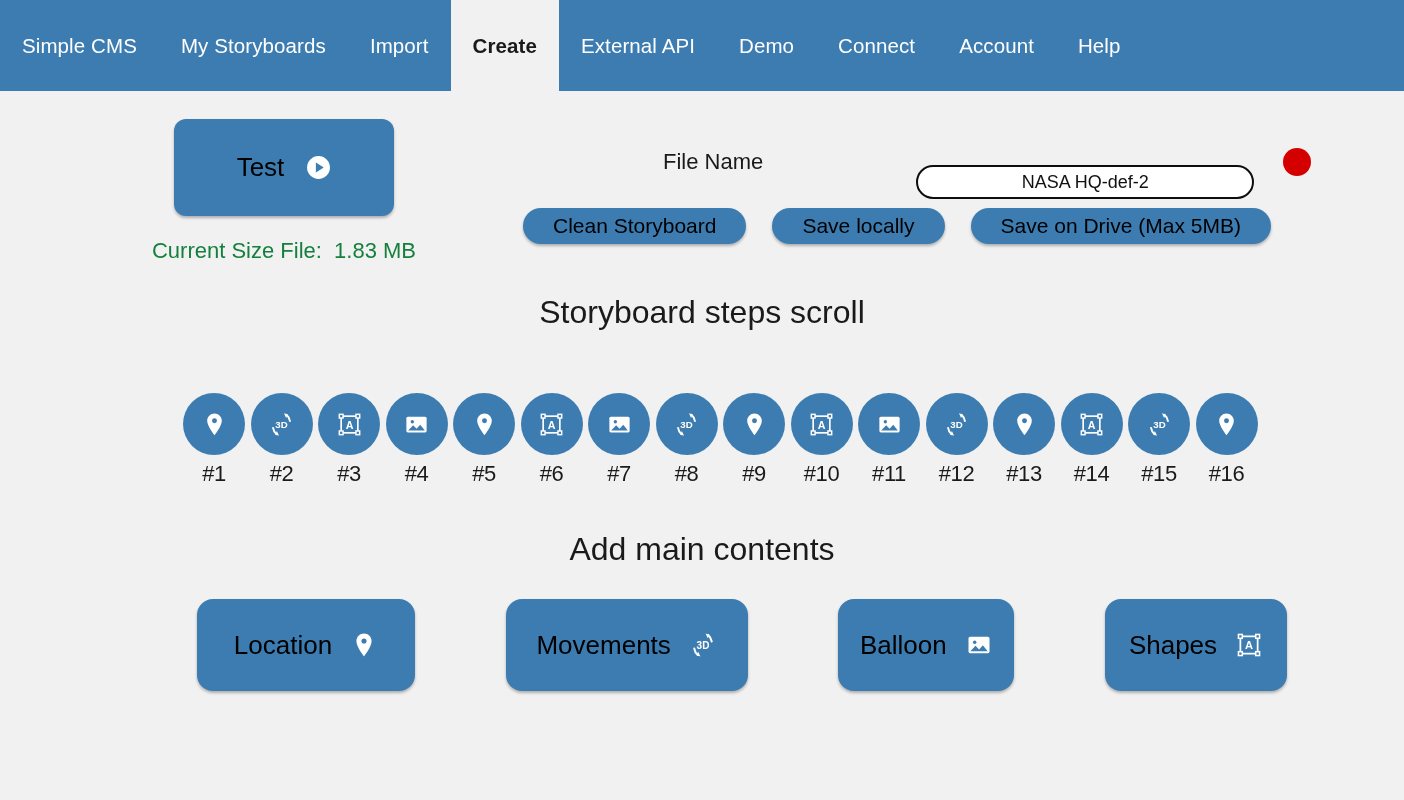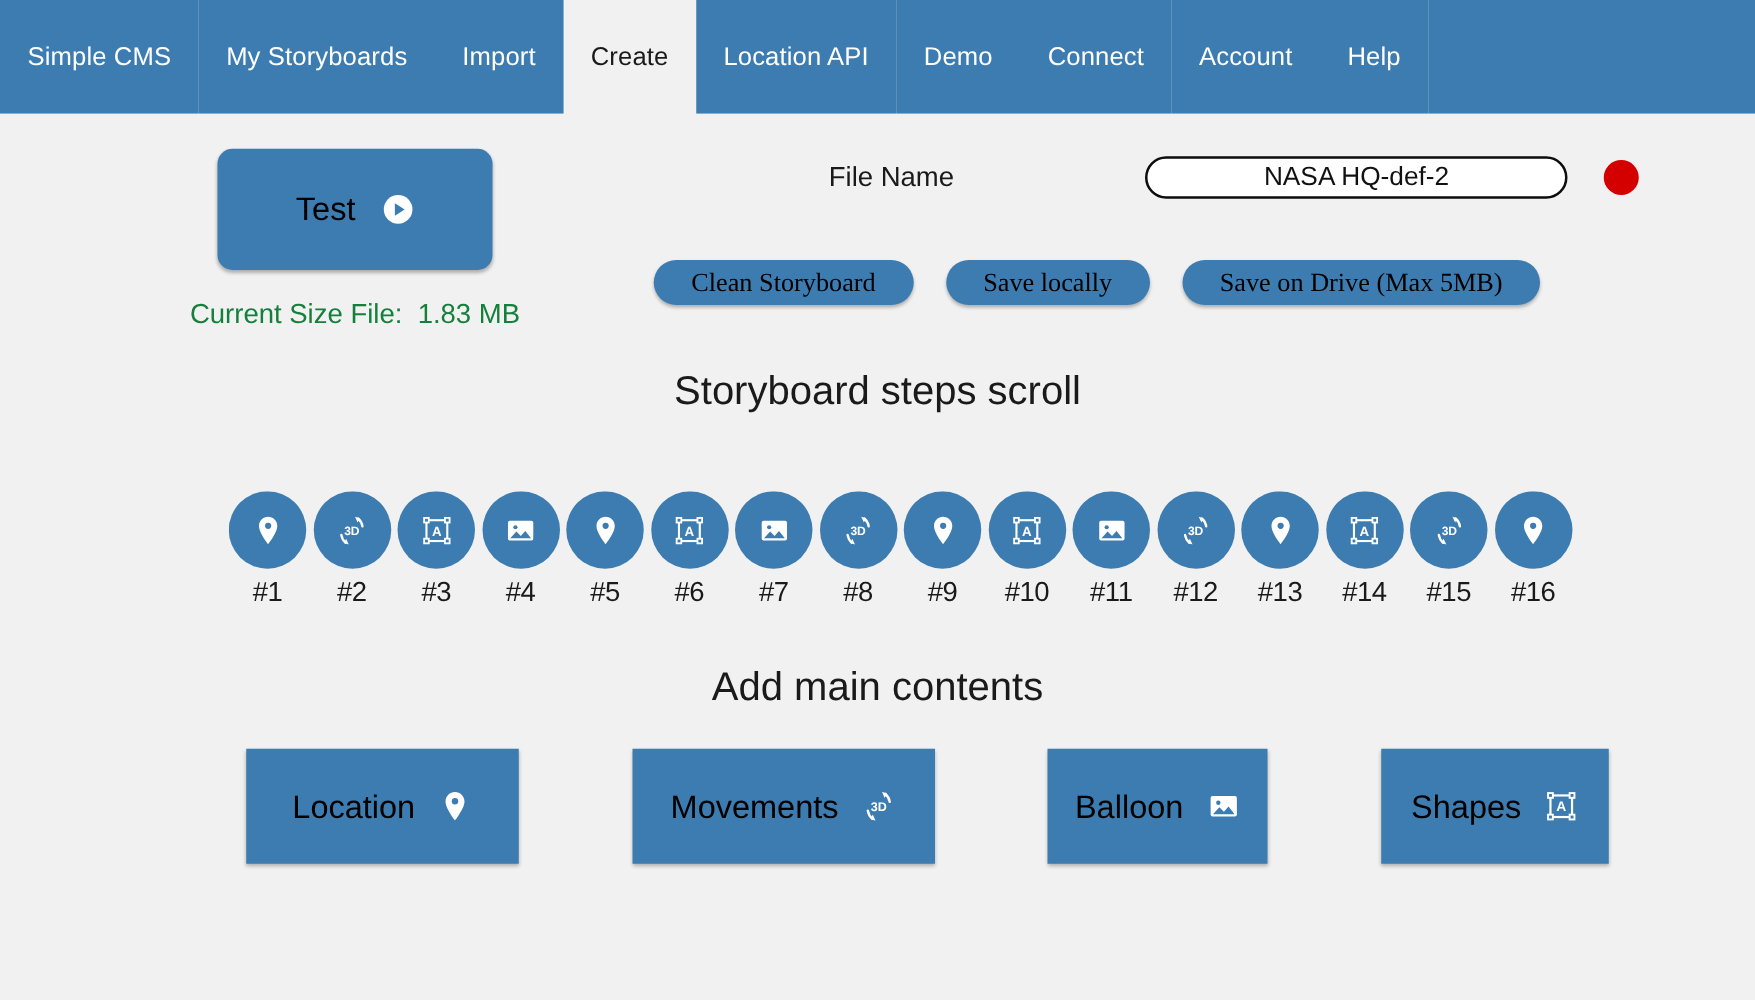--- a/index.html
+++ b/index.html
@@ -28,20 +28,21 @@
     justify-content: center;
     padding: 0 22px;
     height: 91px;
     white-space: nowrap;
     letter-spacing: 0.1px;
     cursor: pointer;
   }
   .nav-item.active {
     background: #f1f1f1;
     color: #1a1a1a;
+    font-weight: bold;
   }
   .nav-spacer { flex: 1 1 auto; background: #3d7cb0; }
 
   
   .page { position: relative; width: 1404px; height: 709px; background: #f1f1f1; }
 
   
   .test-block { position: absolute; left: 142px; top: 28px; width: 284px; }
   .btn {
     background: #3d7cb0;
@@ -79,45 +80,45 @@
     gap: 0;
   }
   .file-label { font-size: 22px; color: #1a1a1a; }
   .file-input {
     width: 338px; height: 34px;
     margin-left: 153px;
     border: 2px solid #0d0d0d;
     border-radius: 18px;
     background: #ffffff;
     text-align: center;
-    font-size: 21px;
+    font-size: 18px;
     font-family: "Liberation Sans", sans-serif;
     color: #111;
     outline: none;
+    margin-top: 40px;
   }
   .rec-dot {
     width: 28px; height: 28px;
     border-radius: 50%;
     background: #d40000;
     margin-left: 29px;
   }
 
   
   .save-row {
     position: absolute;
     left: 523px; top: 117px;
     display: flex; align-items: center;
     gap: 26px;
   }
   .pill {
     height: 36px;
     border-radius: 18px;
     font-size: 21px;
     padding: 0 30px;
-    font-family: Liberation Serif, serif;
   }
 
   
   .heading {
     position: absolute;
     width: 1404px;
     text-align: center;
     font-size: 32px;
     font-weight: normal;
     color: #1a1a1a;
@@ -158,40 +159,40 @@
   
   .content-row {
     position: absolute;
     left: 197px; top: 508px;
     width: 1090px;
     display: flex;
     justify-content: space-between;
   }
   .content-btn {
     height: 92px;
-    border-radius: 0;
+    border-radius: 16px;
     font-size: 26px;
     gap: 18px;
     padding: 0 22px;
   }
   .cb-location { width: 218px; }
   .cb-movements { width: 242px; }
   .cb-balloon { width: 176px; }
   .cb-shapes { width: 182px; }
 </style>
 </head>
 <body>
 
 <div class="navbar">
   <div id="nav-host" style="display:flex;align-items:stretch;">
       <div class="nav-item">Simple CMS</div>
       <div class="nav-item">My Storyboards</div>
       <div class="nav-item">Import</div>
       <div class="nav-item active">Create</div>
-      <div class="nav-item">Location API</div>
+      <div class="nav-item">External API</div>
       <div class="nav-item">Demo</div>
       <div class="nav-item">Connect</div>
       <div class="nav-item">Account</div>
       <div class="nav-item">Help</div>
     </div>
   <div class="nav-spacer"></div>
 </div>
 
 <div class="page">
 

